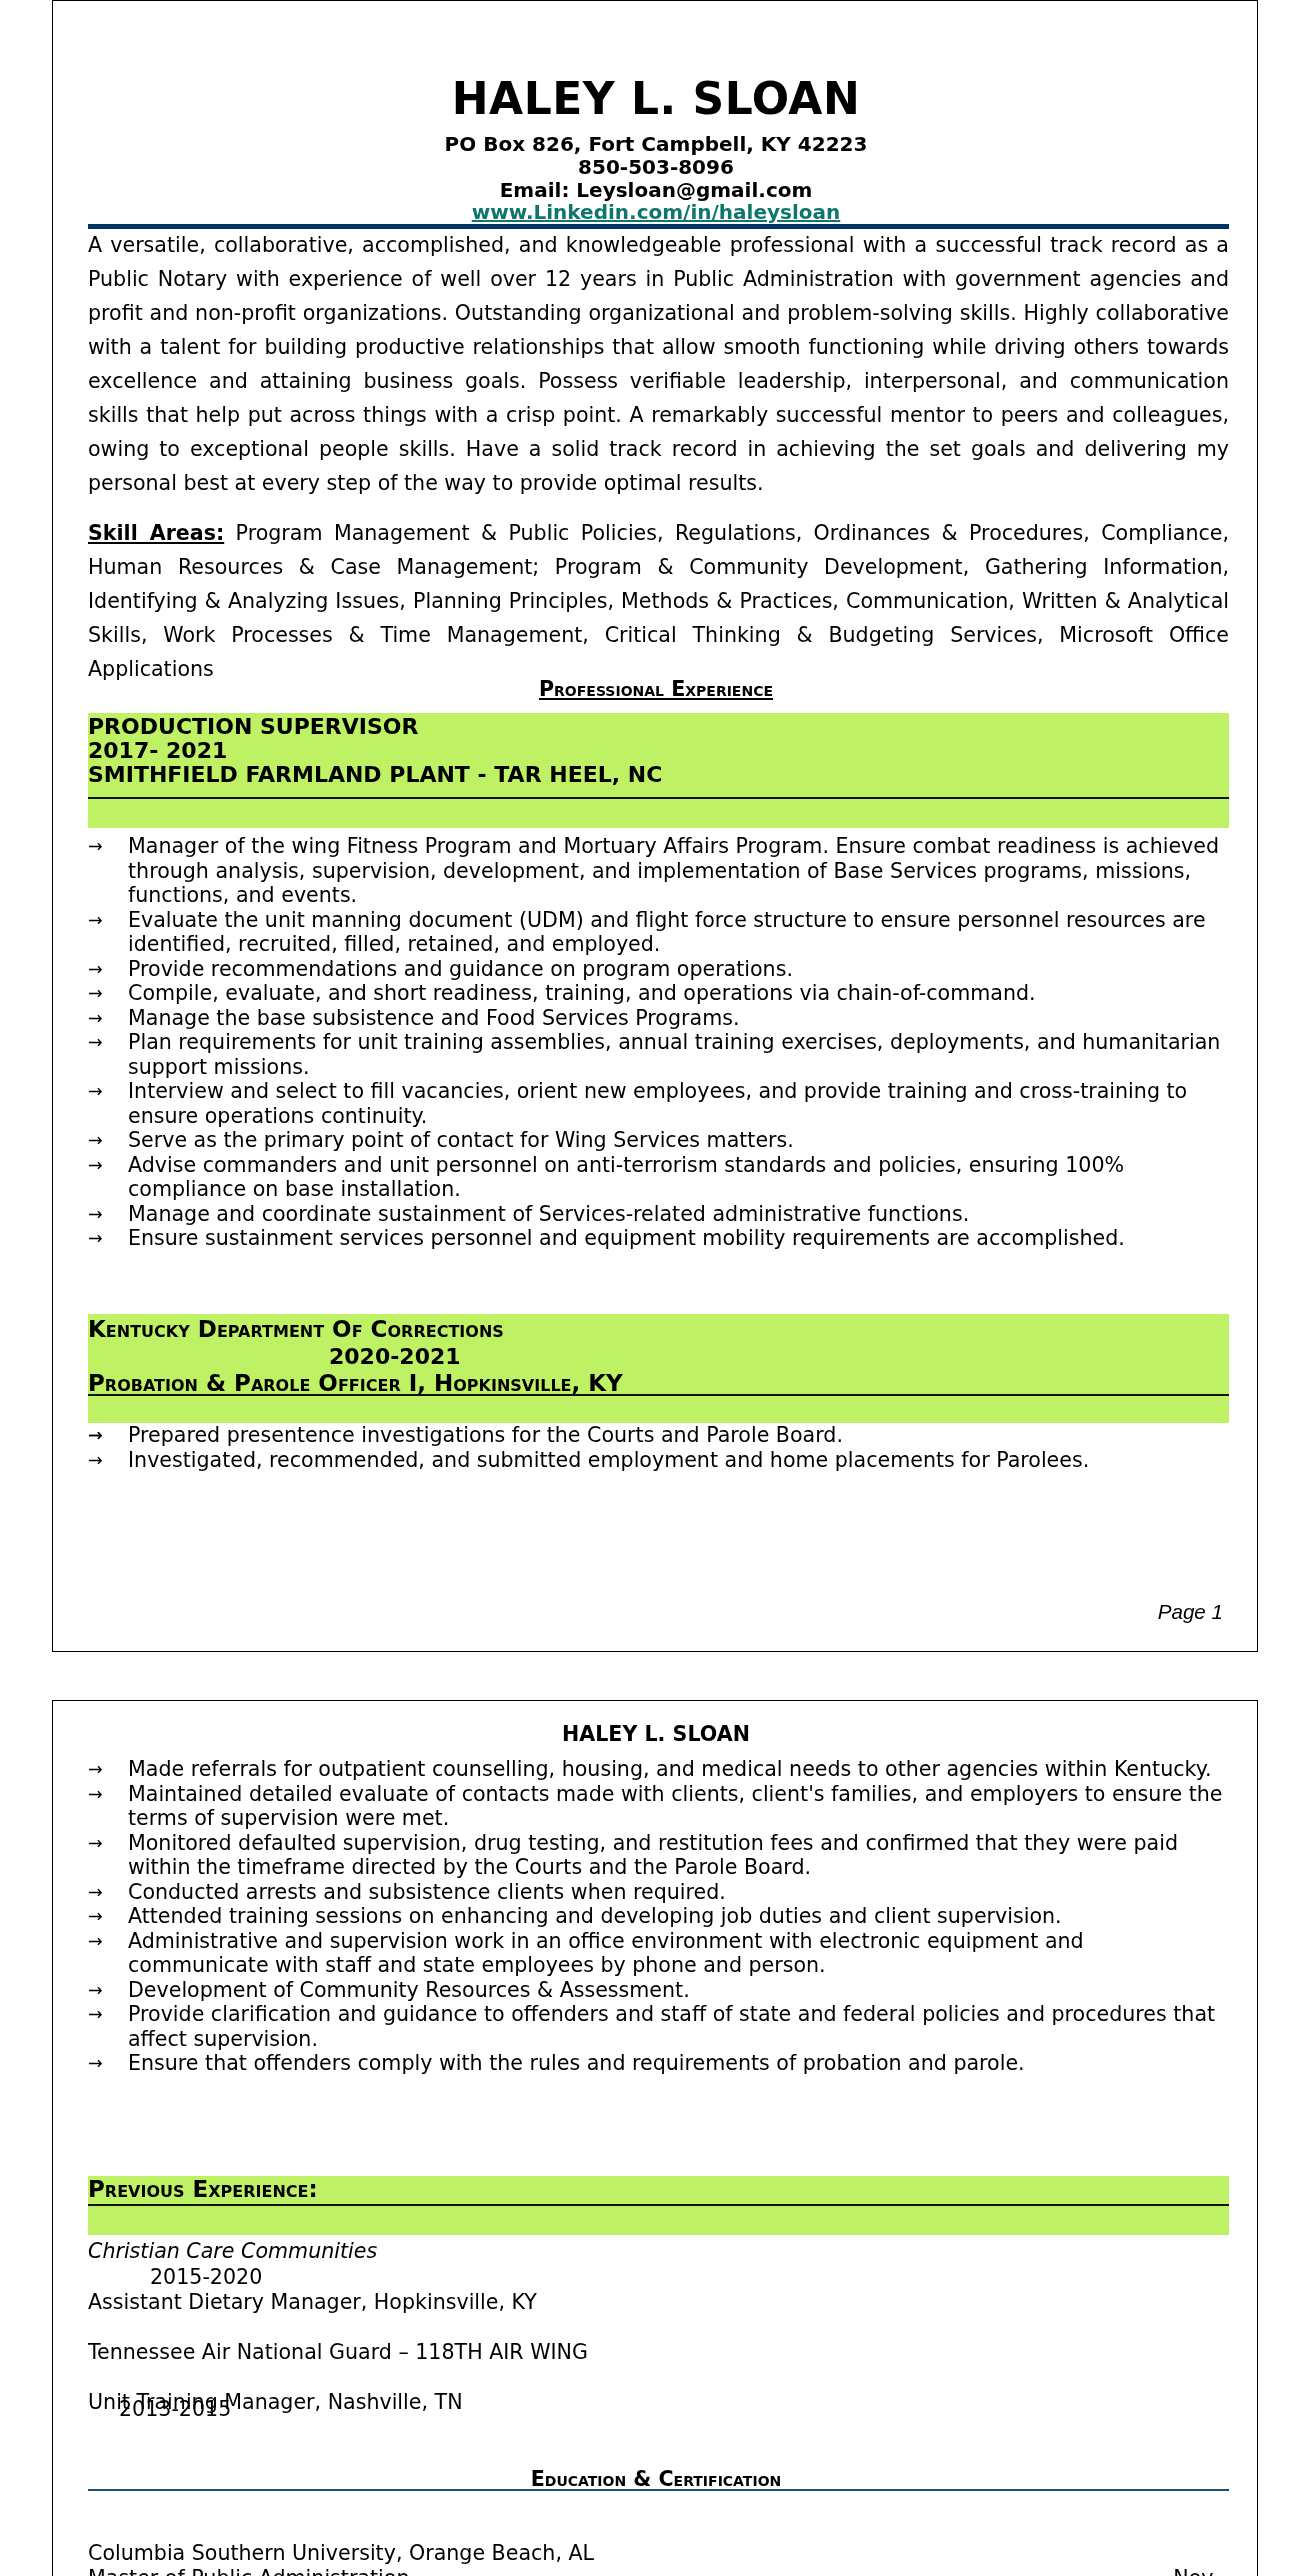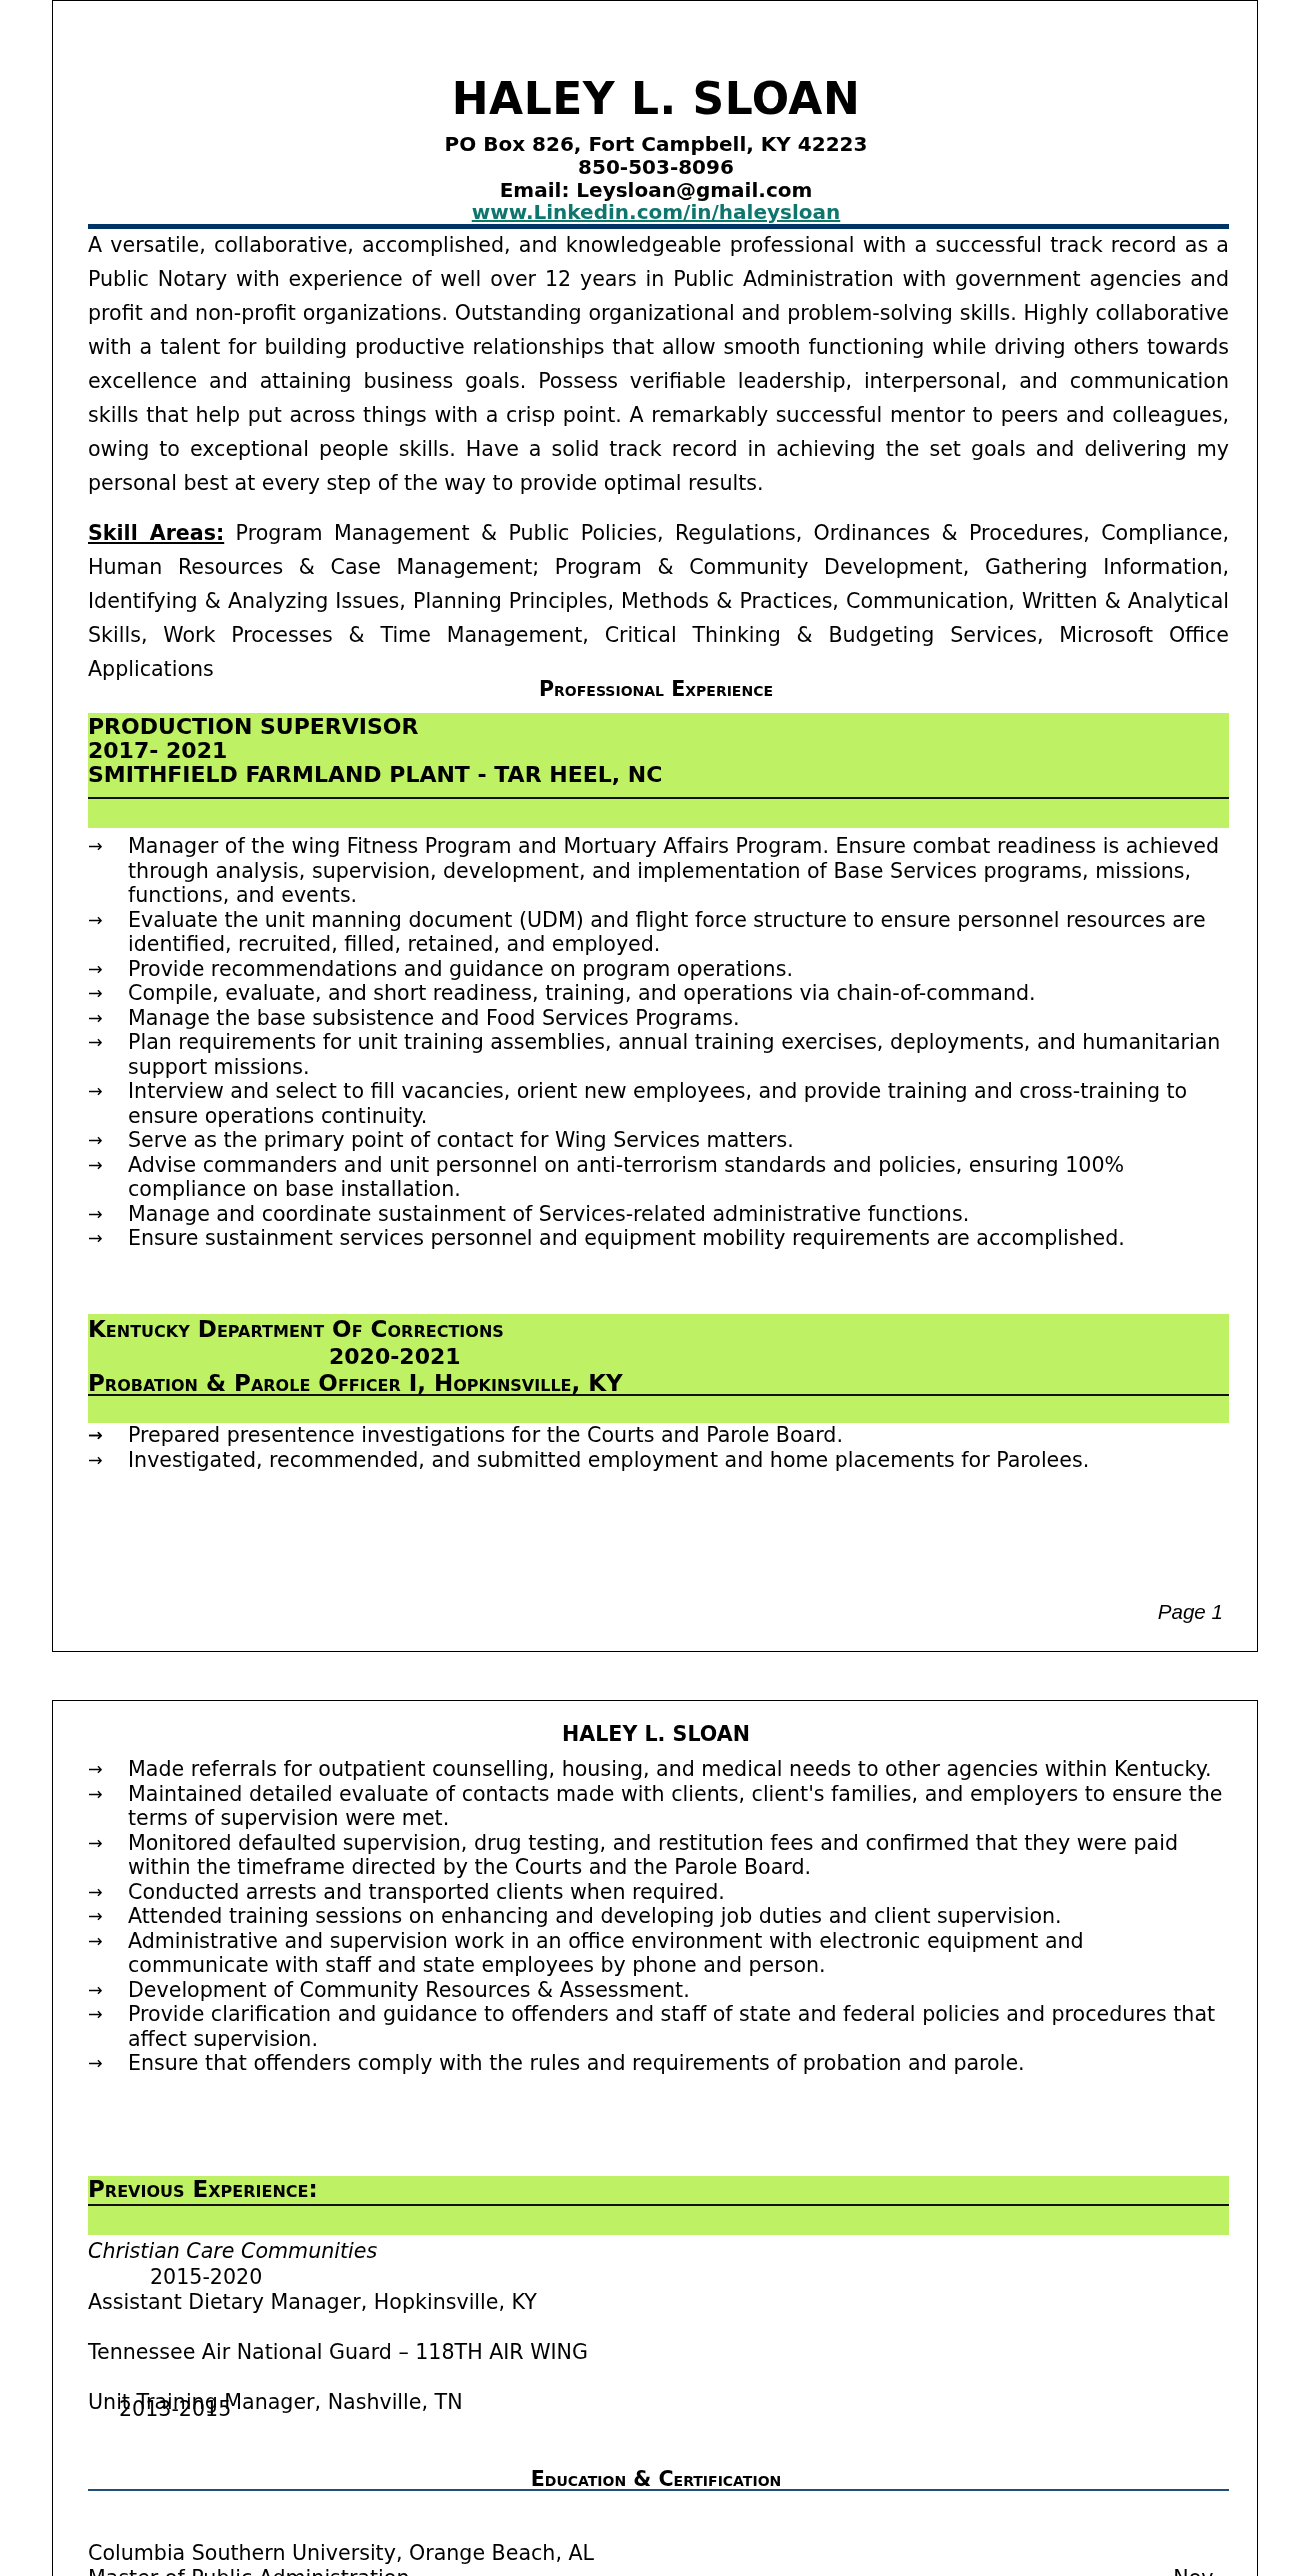--- a/index.html
+++ b/index.html
@@ -9,21 +9,21 @@
   #page1 { top:0; height:1652px; }
   #page2 { top:1700px; height:1652px; }
   .abs { position:absolute; }
   .content { left:35px; width:1141px; }
   .name { position:absolute; left:0; width:1206px; top:72px; text-align:center; font-weight:bold; font-size:44px; letter-spacing:0.5px; line-height:52px; }
   .contact { position:absolute; left:0; width:1206px; text-align:center; font-weight:bold; font-size:20px; line-height:26px; }
   .contact a { color:#0f766e; text-decoration:underline; }
   .navy-bar { position:absolute; left:35px; width:1141px; top:223px; height:5.2px; background:#003366; }
   .para { font-size:20.6px; line-height:34px; text-align:justify; }
   .skills-label { font-weight:bold; text-decoration:underline; }
-  .sec-title { position:absolute; left:0; width:1206px; text-align:center; font-weight:bold; font-variant:small-caps; font-size:20.6px; }
+  .sec-title { position:absolute; left:0; width:1206px; text-align:center; font-weight:bold; font-variant:small-caps; font-size:20.6px; text-decoration:underline; }
   .graybox { position:absolute; left:35px; width:1141px; background:#bef264; }
   .graybox .line { position:absolute; left:0; width:100%; height:2.1px; background:#111; }
   .gb-text { position:absolute; left:0; font-weight:bold; font-size:22px; line-height:27px; white-space:nowrap; }
   .gb-sc { font-variant:small-caps; font-size:23px; }
   ul.bullets { list-style:none; margin:0; padding:0; position:absolute; left:35px; width:1141px; }
   ul.bullets li { position:relative; padding-left:40px; font-size:20.6px; line-height:24.5px; }
   ul.bullets li .arrow { position:absolute; left:0; top:0; font-size:17.5px; }
   .pagenum { position:absolute; right:34px; font-family:"Liberation Sans", sans-serif; font-style:italic; font-size:20.6px; }
   .hdr2 { position:absolute; left:0; width:1206px; top:20.6px; text-align:center; font-weight:bold; font-size:20.6px; }
   .plain { position:absolute; left:35px; font-size:20.6px; line-height:25px; white-space:pre; }
@@ -87,21 +87,21 @@
   <div class="pagenum" style="top:1599px;">Page 1</div>
 </div>
 
 <div class="page" id="page2">
   <div class="hdr2">HALEY L. SLOAN</div>
 
   <ul class="bullets" style="top:56px;">
     <li><span class="arrow">→</span><span>Made referrals for outpatient counselling, housing, and medical needs to other agencies within Kentucky.</span></li>
     <li><span class="arrow">→</span><span>Maintained detailed evaluate of contacts made with clients, client's families, and employers to ensure the terms of supervision were met.</span></li>
     <li><span class="arrow">→</span><span>Monitored defaulted supervision, drug testing, and restitution fees and confirmed that they were paid within the timeframe directed by the Courts and the Parole Board.</span></li>
-    <li><span class="arrow">→</span><span>Conducted arrests and transported clients when required.</span></li>
+    <li><span class="arrow">→</span><span>Conducted arrests and subsistence clients when required.</span></li>
     <li><span class="arrow">→</span><span>Attended training sessions on enhancing and developing job duties and client supervision.</span></li>
     <li><span class="arrow">→</span><span>Administrative and supervision work in an office environment with electronic equipment and communicate with staff and state employees by phone and person.</span></li>
     <li><span class="arrow">→</span><span>Development of Community Resources &amp; Assessment.</span></li>
     <li><span class="arrow">→</span><span>Provide clarification and guidance to offenders and staff of state and federal policies and procedures that affect supervision.</span></li>
     <li><span class="arrow">→</span><span>Ensure that offenders comply with the rules and requirements of probation and parole.</span></li>
   </ul>
 
   <div class="graybox" style="top:475px; height:59px;">
     <div class="gb-text gb-sc" style="top:0px;">Previous Experience:</div>
     <div class="line" style="top:28px;"></div>

